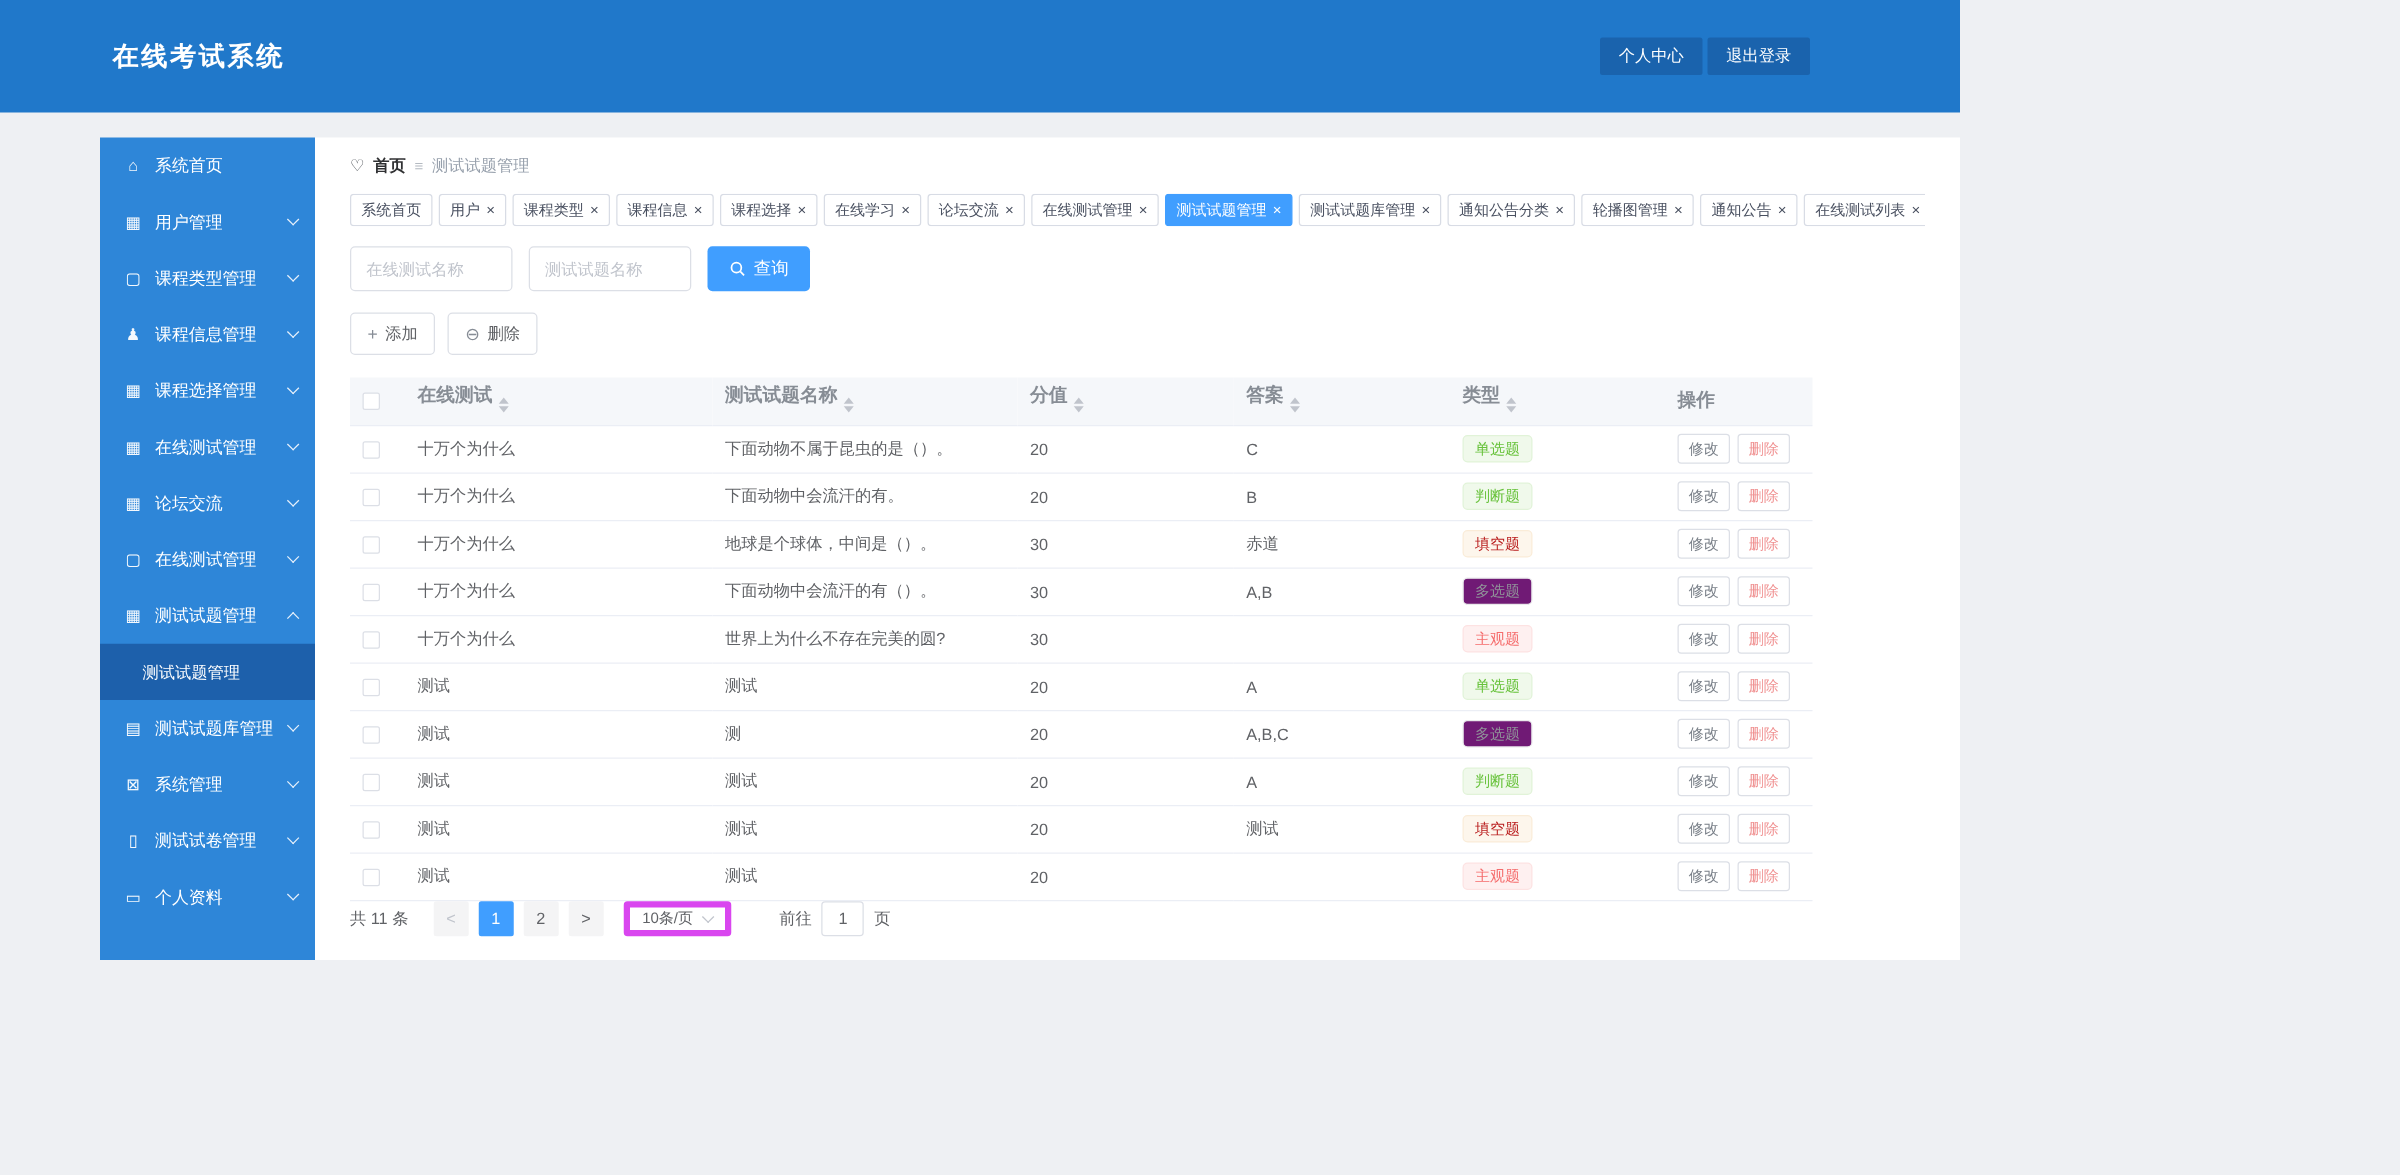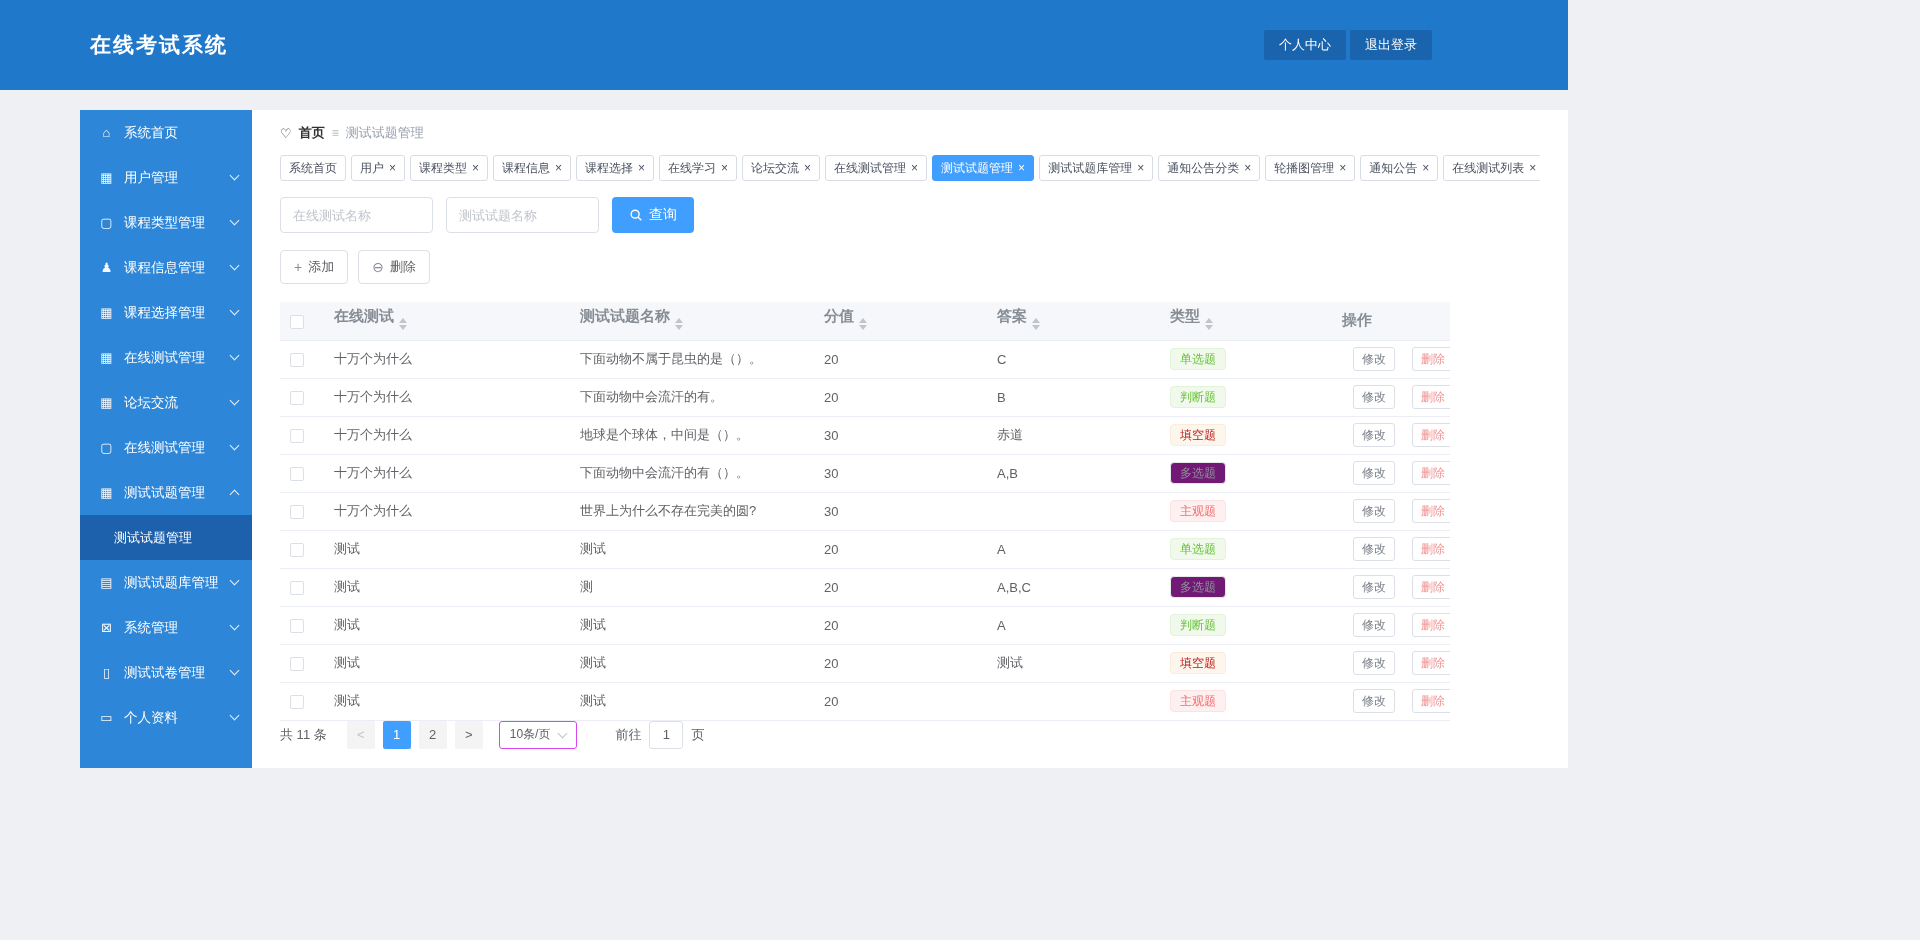--- a/index.html
+++ b/index.html
@@ -2,21 +2,21 @@
 <html><head>
 <meta charset="utf-8">
 <style>
   * { margin:0; padding:0; box-sizing:border-box; }
   html,body { width:1920px; height:940px; overflow:hidden; background:#eef0f3;
     font-family:"Liberation Sans","DejaVu Sans",sans-serif; }
 
   
   .app-header { position:absolute; left:0; top:0; width:1568px; height:90px; background:#2078ca; }
   .header-title { position:absolute; left:90px; top:31px; color:#fff; font-size:21px; font-weight:bold; letter-spacing:2px; }
-  .header-actions { position:absolute; right:136px; top:30px; display:flex; gap:4px; }
+  .header-actions { position:absolute; right:120px; top:30px; display:flex; gap:4px; }
   .h-btn { height:30px; padding:0 15px; background:#1a63ad; color:#fff; border:none; border-radius:2px; font-size:13px; cursor:pointer; font-family:inherit; }
 
   
   .sidebar { position:absolute; left:80px; top:110px; width:172px; height:658px; background:#2e86d8; }
   .menu-item { height:45px; display:flex; align-items:center; padding:0 14px 0 18px; color:#fff; font-size:13.5px; cursor:pointer; white-space:nowrap; }
   .mi-icon { width:17px; margin-right:9px; font-size:13px; opacity:.95; text-align:center; flex:0 0 auto; }
   .mi-label { flex:1; overflow:hidden; }
   .mi-arrow { width:7px; height:7px; border-right:1.6px solid #e8f1fb; border-bottom:1.6px solid #e8f1fb; transform:rotate(45deg); margin-top:-4px; flex:0 0 auto; }
   .menu-item.expanded .mi-arrow { transform:rotate(225deg); margin-top:4px; }
   .submenu-item { height:45px; display:flex; align-items:center; padding-left:34px; color:#fff; font-size:13px; background:#1d60ab; cursor:pointer; }
@@ -29,50 +29,50 @@
   .bc-home { color:#303133; font-weight:bold; cursor:pointer; }
   .bc-sep { color:#b4bac1; font-size:12px; }
   .bc-current { color:#97a0ac; }
 
   .tabs { display:flex; gap:5px; margin-top:11px; flex-wrap:nowrap; overflow:hidden; }
   .tab { flex:0 0 auto; height:26px; display:flex; align-items:center; gap:5px; padding:0 8px; border:1px solid #d8dce5; border-radius:3px; background:#fff; color:#495060; font-size:12px; cursor:pointer; white-space:nowrap; }
   .tab.active { background:#409eff; border-color:#409eff; color:#fff; }
   .tab-close { font-size:12px; line-height:1; }
 
   .search-row { display:flex; align-items:center; gap:13px; margin-top:16px; }
-  .s-input { width:153px; height:36px; border:1px solid #dcdfe6; border-radius:4px; padding:0 12px; font-size:13px; color:#606266; outline:none; font-family:inherit; }
+  .s-input { width:130px; height:36px; border:1px solid #dcdfe6; border-radius:4px; padding:0 12px; font-size:13px; color:#606266; outline:none; font-family:inherit; }
   .s-input::placeholder { color:#c0c4cc; }
   .query-btn { height:36px; padding:0 17px; background:#409eff; border:none; border-radius:4px; color:#fff; font-size:14px; display:flex; align-items:center; gap:6px; cursor:pointer; font-family:inherit; }
 
   .toolbar { display:flex; align-items:center; gap:10px; margin-top:17px; }
   .tool-btn { height:34px; padding:0 13px; background:#fff; border:1px solid #dcdfe6; border-radius:4px; color:#606266; font-size:13px; display:flex; align-items:center; gap:6px; cursor:pointer; font-family:inherit; }
   .tb-icon { font-size:14px; color:#878d96; }
 
   .data-table { width:1170px; border-collapse:collapse; table-layout:fixed; margin-top:18px; }
   .c-check{width:44px}.c-test{width:246px}.c-name{width:244px}.c-score{width:173px}.c-answer{width:173px}.c-type{width:172px}.c-ops{width:118px}
   .data-table th { background:#f5f7fa; height:38px; text-align:left; padding:0 10px; font-size:15px; color:#878d95; font-weight:600; border-bottom:1px solid #ebeef5; }
   .data-table td { height:38px; padding:0 10px; font-size:13px; color:#606266; border-bottom:1px solid #ebeef5; background:#fff; overflow:hidden; white-space:nowrap; }
   .checkbox { display:inline-block; width:14px; height:14px; border:1px solid #dcdfe6; border-radius:2px; background:#fff; vertical-align:middle; cursor:pointer; }
   .carets { display:inline-flex; flex-direction:column; margin-left:5px; vertical-align:-2px; cursor:pointer; }
   .cu { width:0; height:0; border:4px solid transparent; border-bottom:5px solid #c0c4cc; margin-bottom:2px; }
   .cd { width:0; height:0; border:4px solid transparent; border-top:5px solid #c0c4cc; }
   .badge { display:inline-block; height:22px; line-height:20px; padding:0 9px; font-size:12px; border-radius:4px; border:1px solid transparent; }
   .badge[data-variant="success"]{background:#f0f9eb;border-color:#e1f3d8;color:#67c23a}
   .badge[data-variant="warning"]{background:#fdf6ec;border-color:#faecd8;color:#b91c1c}
   .badge[data-variant="info"]{background:#701a75;border-color:#e9e9eb;color:#909399}
   .badge[data-variant="danger"]{background:#fef0f0;border-color:#fde2e2;color:#f56c6c}
-  .mini { height:24px; padding:0 8px; margin-right:6px; background:#fff; border:1px solid #dcdfe6; border-radius:3px; font-size:12px; color:#7a8089; cursor:pointer; font-family:Liberation Sans, sans-serif;margin-left:11px; }
+  .mini { height:24px; padding:0 8px; margin-right:6px; background:#fff; border:1px solid #dcdfe6; border-radius:3px; font-size:12px; color:#7a8089; cursor:pointer; font-family:Liberation Sans, sans-serif; }
   .mini.danger { color:#f09191; }
 
   .pagination { display:flex; align-items:center; gap:8px; font-size:13px; color:#606266; }
   .pg-total { margin-right:12px; }
   .pg-btn,.pg-num { min-width:28px; height:28px; border:none; border-radius:2px; background:#f4f4f5; color:#606266; font-size:13px; cursor:pointer; font-family:inherit; }
   .pg-btn.disabled { color:#c0c4cc; }
   .pg-num.active { background:#409eff; color:#fff; }
-  .pg-size { height:28px; border:1px solid #d946ef; border-radius:3px; display:flex; align-items:center; padding:0 10px; font-size:12px; color:#606266; background:#fff; cursor:pointer; margin-left:8px; }
+  .pg-size { height:28px; border:5px solid #d946ef; border-radius:3px; display:flex; align-items:center; padding:0 10px; font-size:12px; color:#606266; background:#fff; cursor:pointer; margin-left:8px; }
   .sel-arrow { width:7px; height:7px; border-right:1.4px solid #c0c4cc; border-bottom:1.4px solid #c0c4cc; transform:rotate(45deg); margin-left:9px; margin-top:-3px; }
   .pg-goto-first { margin-left:30px; }
   .pg-goto { width:34px; height:28px; border:1px solid #dcdfe6; border-radius:3px; text-align:center; font-size:13px; color:#606266; outline:none; font-family:inherit; }
 </style>
 </head>
 <body>
 
 <div class="app-header">
   <div class="header-title">在线考试系统</div>
   <div class="header-actions">

